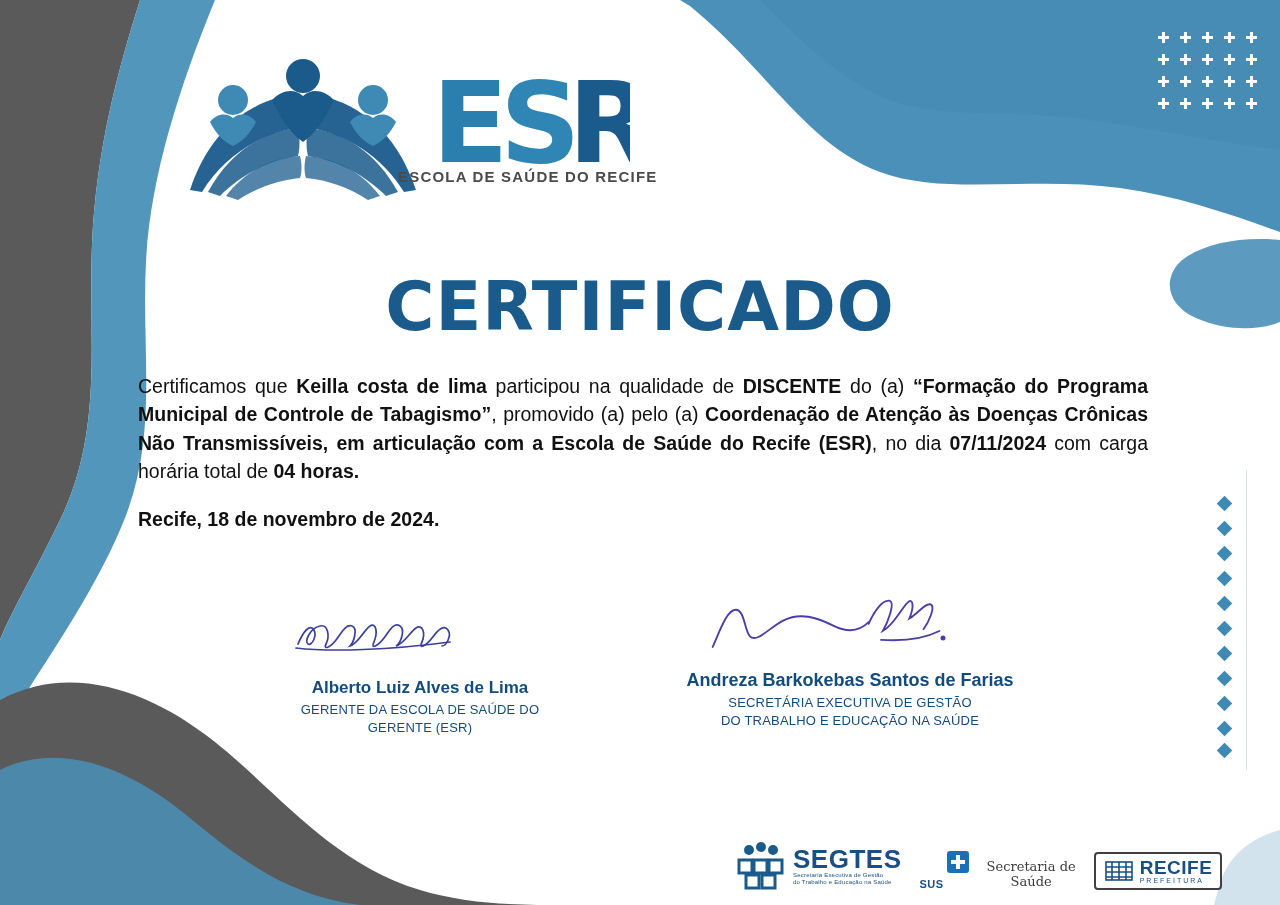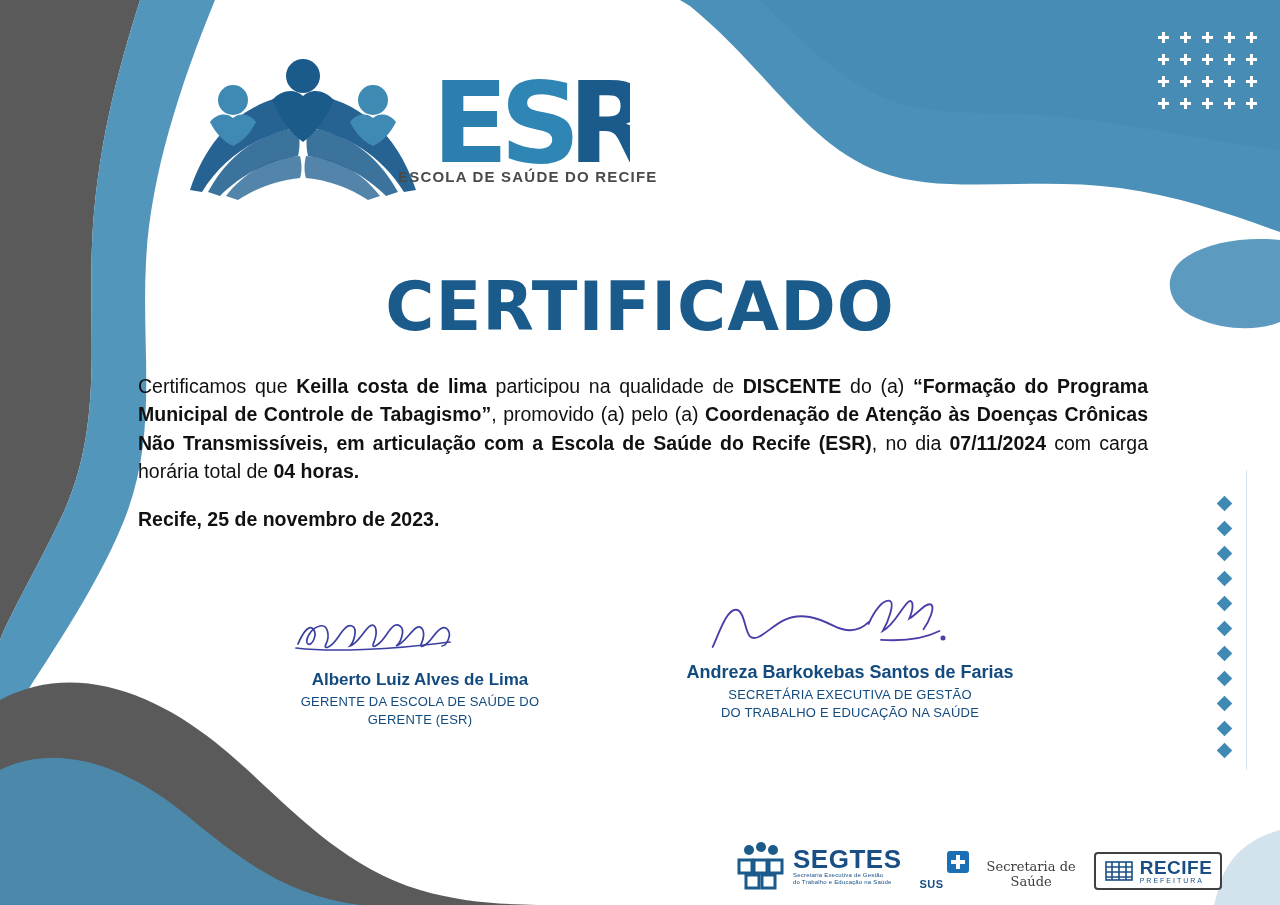--- a/index.html
+++ b/index.html
@@ -79,21 +79,21 @@
   .sig-block {
     position: absolute;
     text-align: center;
     color: #15518a;
   }
   .sig-1 { left: 270px; top: 600px; width: 300px; }
   .sig-2 { left: 655px; top: 592px; width: 390px; }
   .sig-name {
     font-size: 17px;
     font-weight: 700;
-    margin-top: 4px;
+    margin-top: 12px;
     color: #134b7f;
     white-space: nowrap;
   }
   .sig-2 .sig-name { font-size: 18px; }
   .sig-role {
     font-size: 13px;
     font-weight: 400;
     line-height: 1.35;
     color: #134b7f;
     margin-top: 3px;
@@ -313,21 +313,21 @@
     </svg>
   </div>
   <div class="logo-sub">ESCOLA DE SAÚDE DO RECIFE</div>
 
   <div class="cert-title">CERTIFICADO</div>
 
   <div class="body-text">
     <span>Certificamos que </span><b>Keilla costa de lima</b><span> participou na qualidade de </span><b>DISCENTE</b><span> do (a) </span><b>“Formação do Programa Municipal de Controle de Tabagismo”</b><span>, promovido (a) pelo (a) </span><b>Coordenação de Atenção às Doenças Crônicas Não Transmissíveis, em articulação com a Escola de Saúde do Recife (ESR)</b><span>, no dia </span><b>07/11/2024</b><span> com carga horária total de </span><b>04 horas.</b>
   </div>
 
-  <div class="place-date">Recife, 25 de novembro de 2023.</div>
+  <div class="place-date">Recife, 18 de novembro de 2024.</div>
 
   <div class="sig-block sig-1">
     <svg class="sig-scribble" width="300" height="62" viewBox="0 0 300 62" xmlns="http://www.w3.org/2000/svg">
       <g fill="none" stroke="#3a3fa0" stroke-width="1.7" stroke-linecap="round">
         <path d="M28,44 C34,30 40,24 44,30 C47,36 42,46 38,44 C34,42 40,28 50,26 C58,24 60,36 56,44 C53,50 60,48 66,40 C72,32 76,24 82,26 C88,28 84,42 80,46 C88,44 94,30 100,26 C106,22 108,32 104,42 C100,50 108,46 114,38 C120,30 124,22 130,26 C136,30 130,44 126,46 C134,44 140,32 146,28 C152,24 156,32 152,42 C148,50 156,46 162,38 C168,30 174,24 178,30 C182,36 176,46 172,46"></path>
         <path d="M26,48 C60,52 120,50 180,42"></path>
       </g>
     </svg>
     <div class="sig-name">Alberto Luiz Alves de Lima</div>
     <div class="sig-role">

